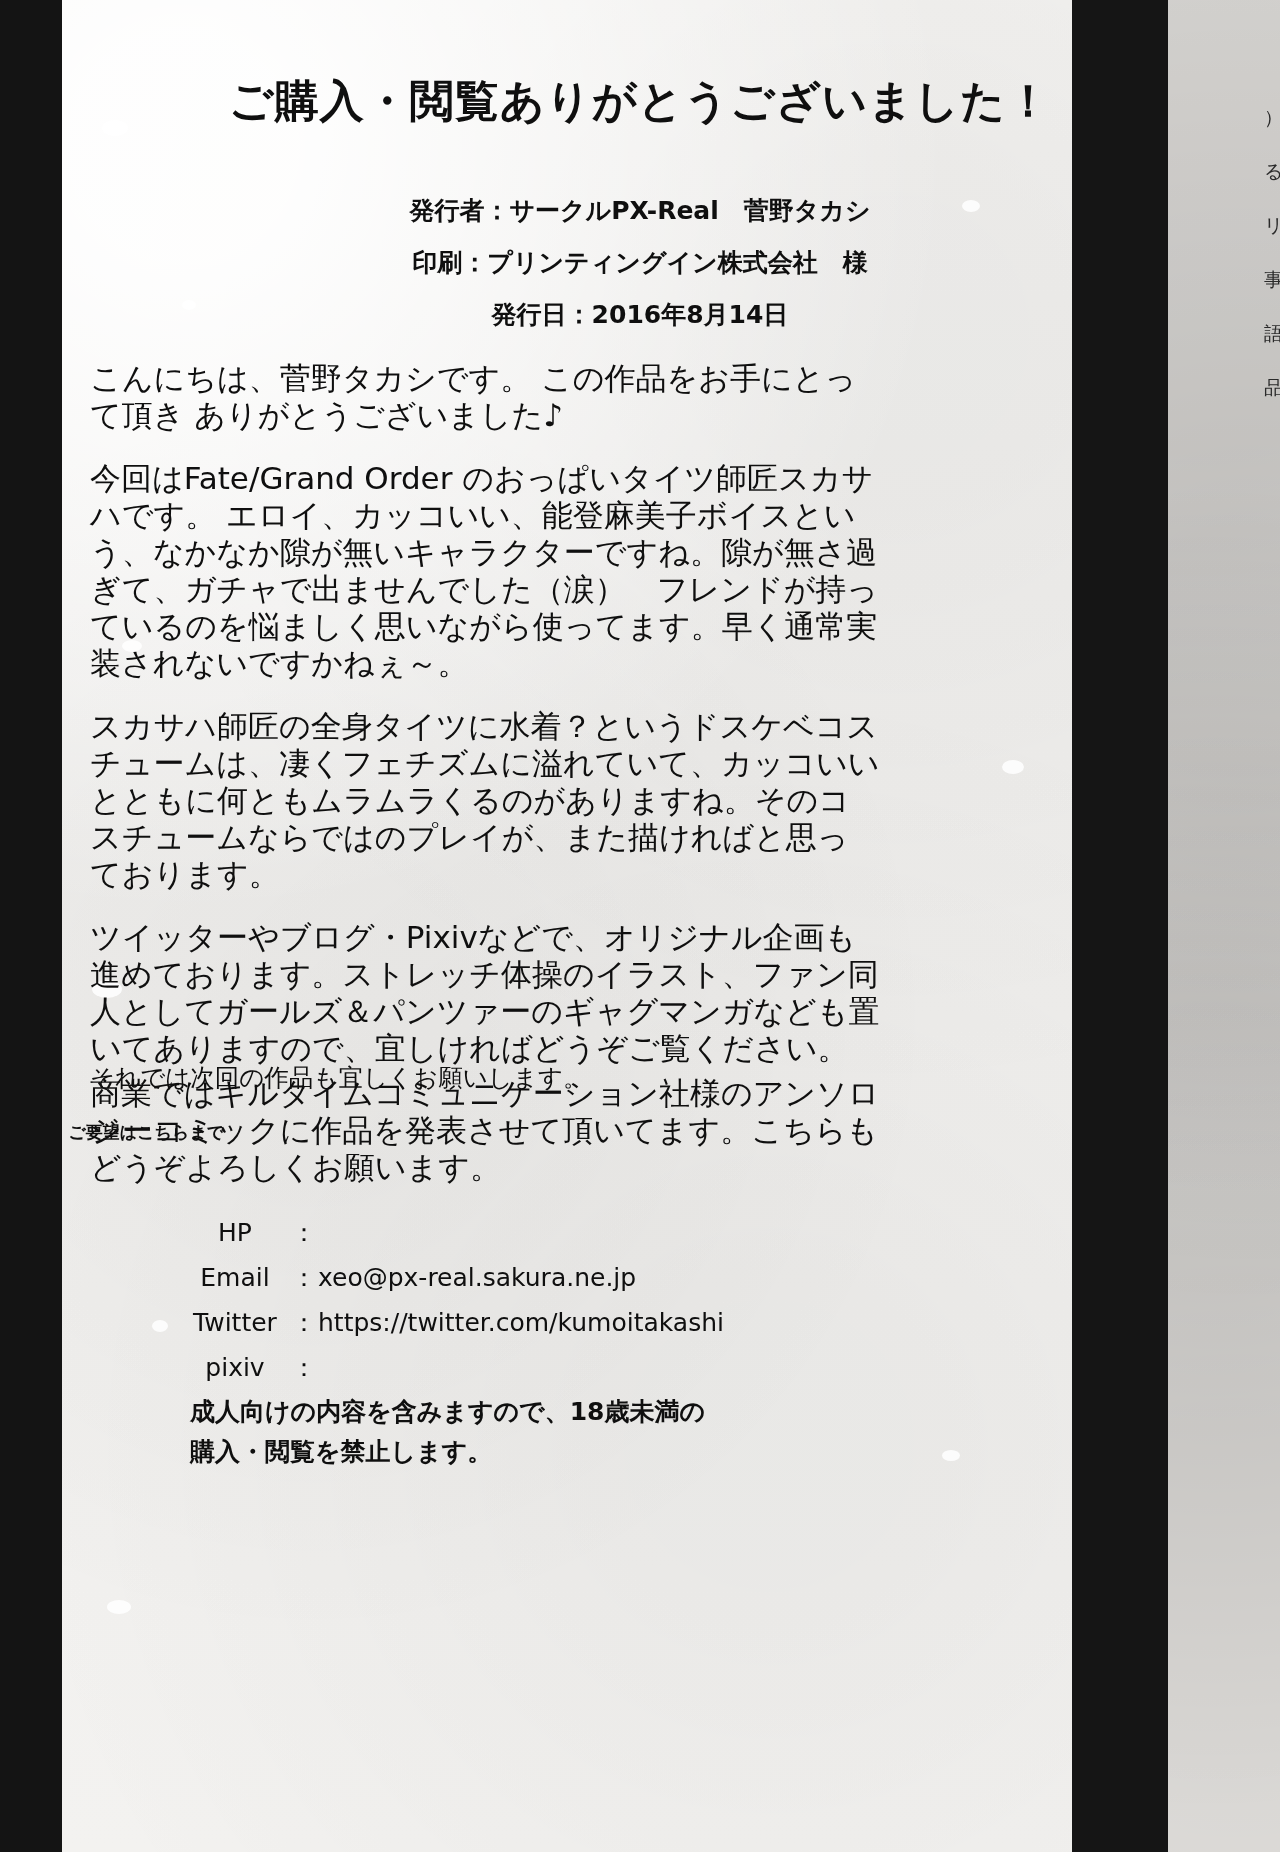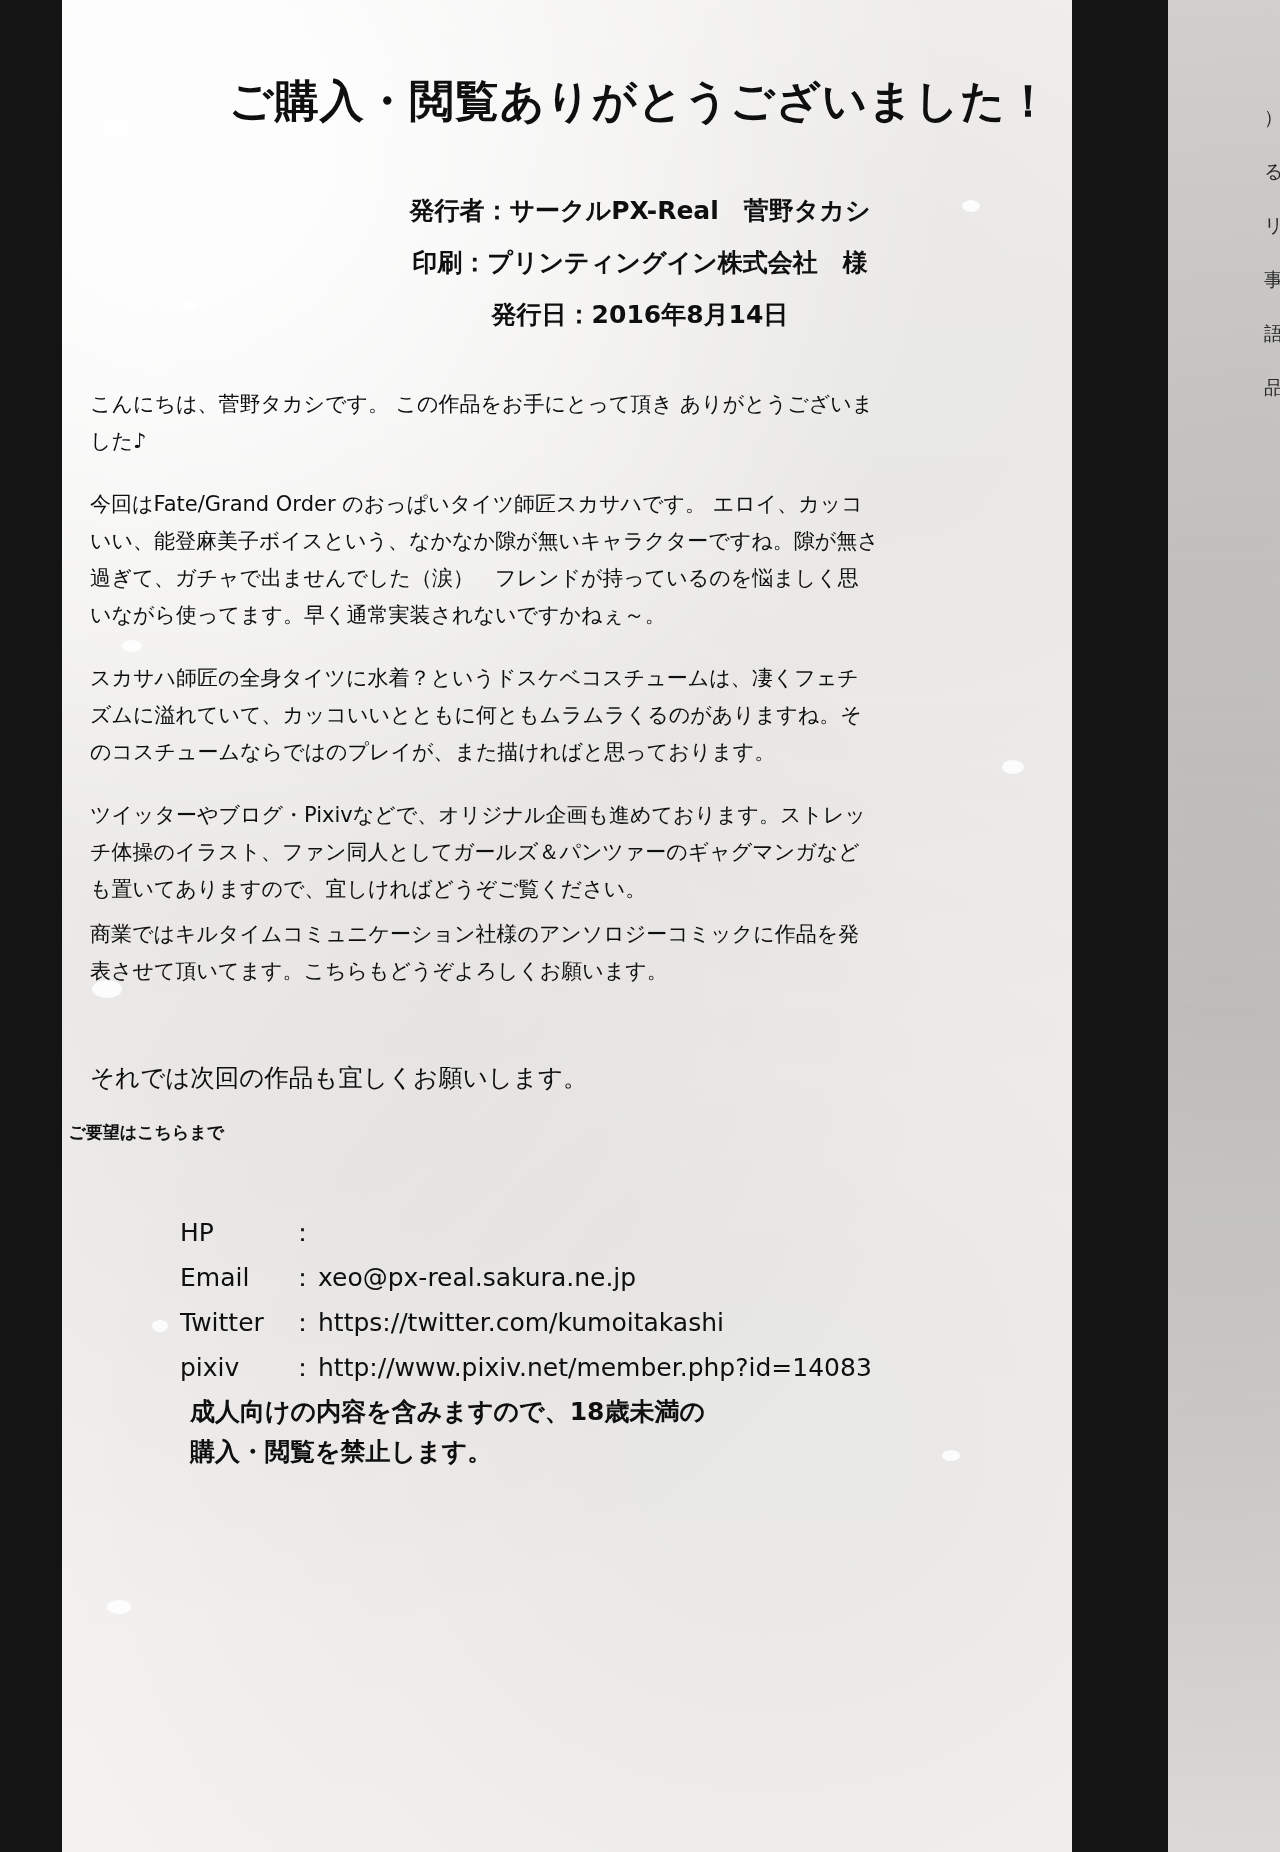--- a/index.html
+++ b/index.html
@@ -100,24 +100,24 @@
     top: 185px;
     left: 0;
     width: 100%;
     text-align: center;
     font-size: 25px;
     font-weight: bold;
     line-height: 52px;
   }
   .body-text {
     position: absolute;
-    top: 386px;
+    top: 360px;
     left: 90px;
     width: 790px;
-    font-size: 21px;
+    font-size: 31px;
     line-height: 37px;
     font-weight: 500;
   }
   .body-text p {
     margin: 0 0 26px 0;
   }
   .body-text p.tight {
     margin-bottom: 8px;
   }
   .closing {
@@ -139,20 +139,21 @@
   .contact-list {
     position: absolute;
     top: 1210px;
     left: 180px;
     font-size: 25px;
     line-height: 45px;
     font-family: "DejaVu Sans", sans-serif;
   }
   .contact-row {
     display: flex;
+    text-align: center;
   }
   .contact-label {
     width: 110px;
     flex: none;
   }
   .contact-sep {
     width: 28px;
     flex: none;
   }
   .contact-value {
@@ -225,21 +226,20 @@
         <span class="contact-value">xeo@px-real.sakura.ne.jp</span>
       </div>
       <div class="contact-row">
         <span class="contact-label">Twitter</span>
         <span class="contact-sep">：</span>
         <span class="contact-value">https://twitter.com/kumoitakashi</span>
       </div>
       <div class="contact-row">
         <span class="contact-label">pixiv</span>
         <span class="contact-sep">：</span>
-        <span class="contact-value">http://www.pixiv.net/member.php?id=14083</span>
       </div>
     </div>
 
     <div class="warning">
       <div>成人向けの内容を含みますので、18歳未満の</div>
       <div>購入・閲覧を禁止します。</div>
     </div>
 
     <div class="page-number">26</div>
   </div>

